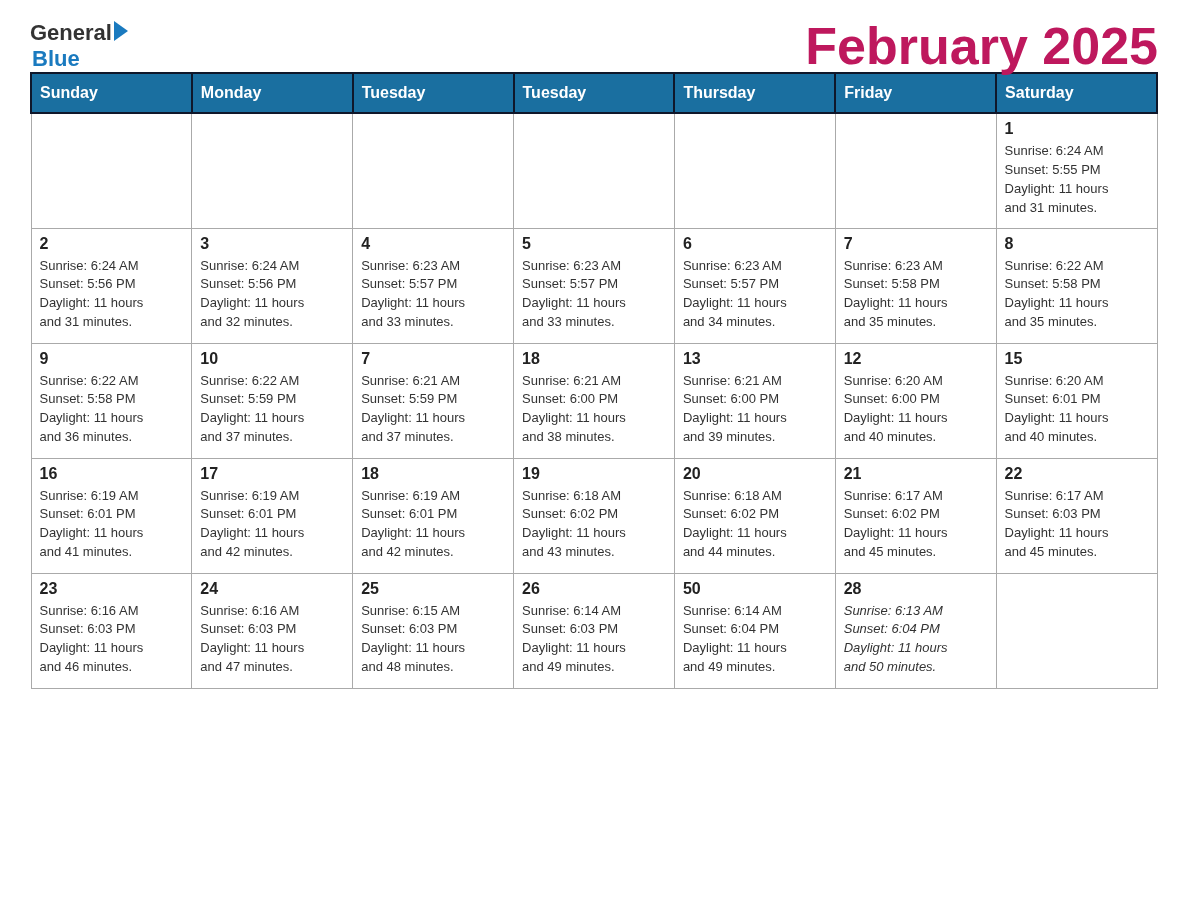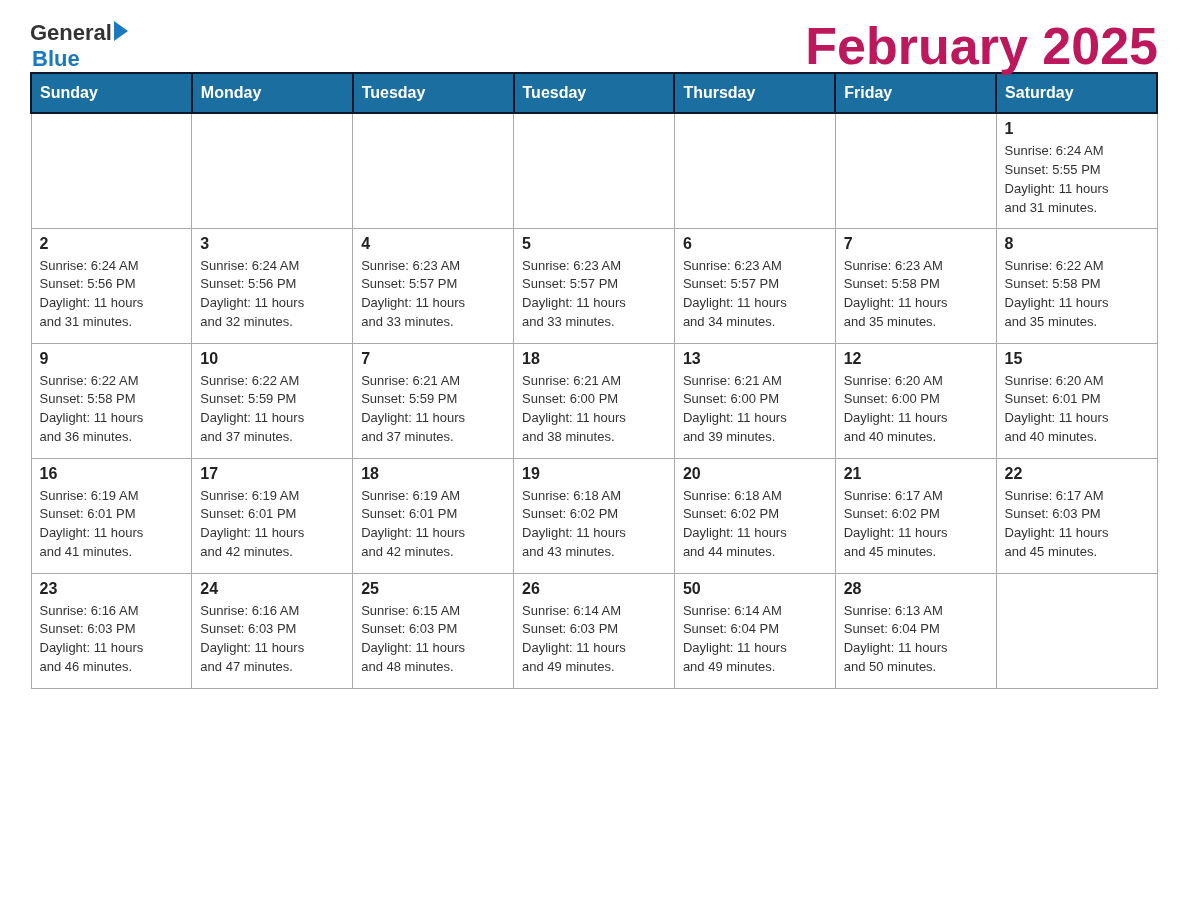--- a/index.html
+++ b/index.html
@@ -327,21 +327,21 @@
         </td>
         <td>
           <div class="day-number">50</div>
           <div class="day-info" style="white-space: pre-line;">Sunrise: 6:14 AM
 Sunset: 6:04 PM
 Daylight: 11 hours
 and 49 minutes.</div>
         </td>
         <td>
           <div class="day-number">28</div>
-          <div class="day-info" style="white-space: pre-line;">Sunrise: 6:13 AM
+          <div class="day-info" style="white-space: pre-line; font-style: italic;">Sunrise: 6:13 AM
 Sunset: 6:04 PM
 Daylight: 11 hours
 and 50 minutes.</div>
         </td>
         <td class="empty-cell"></td>
       </tr>
     </tbody>
 </table>
 
 </body></html>

